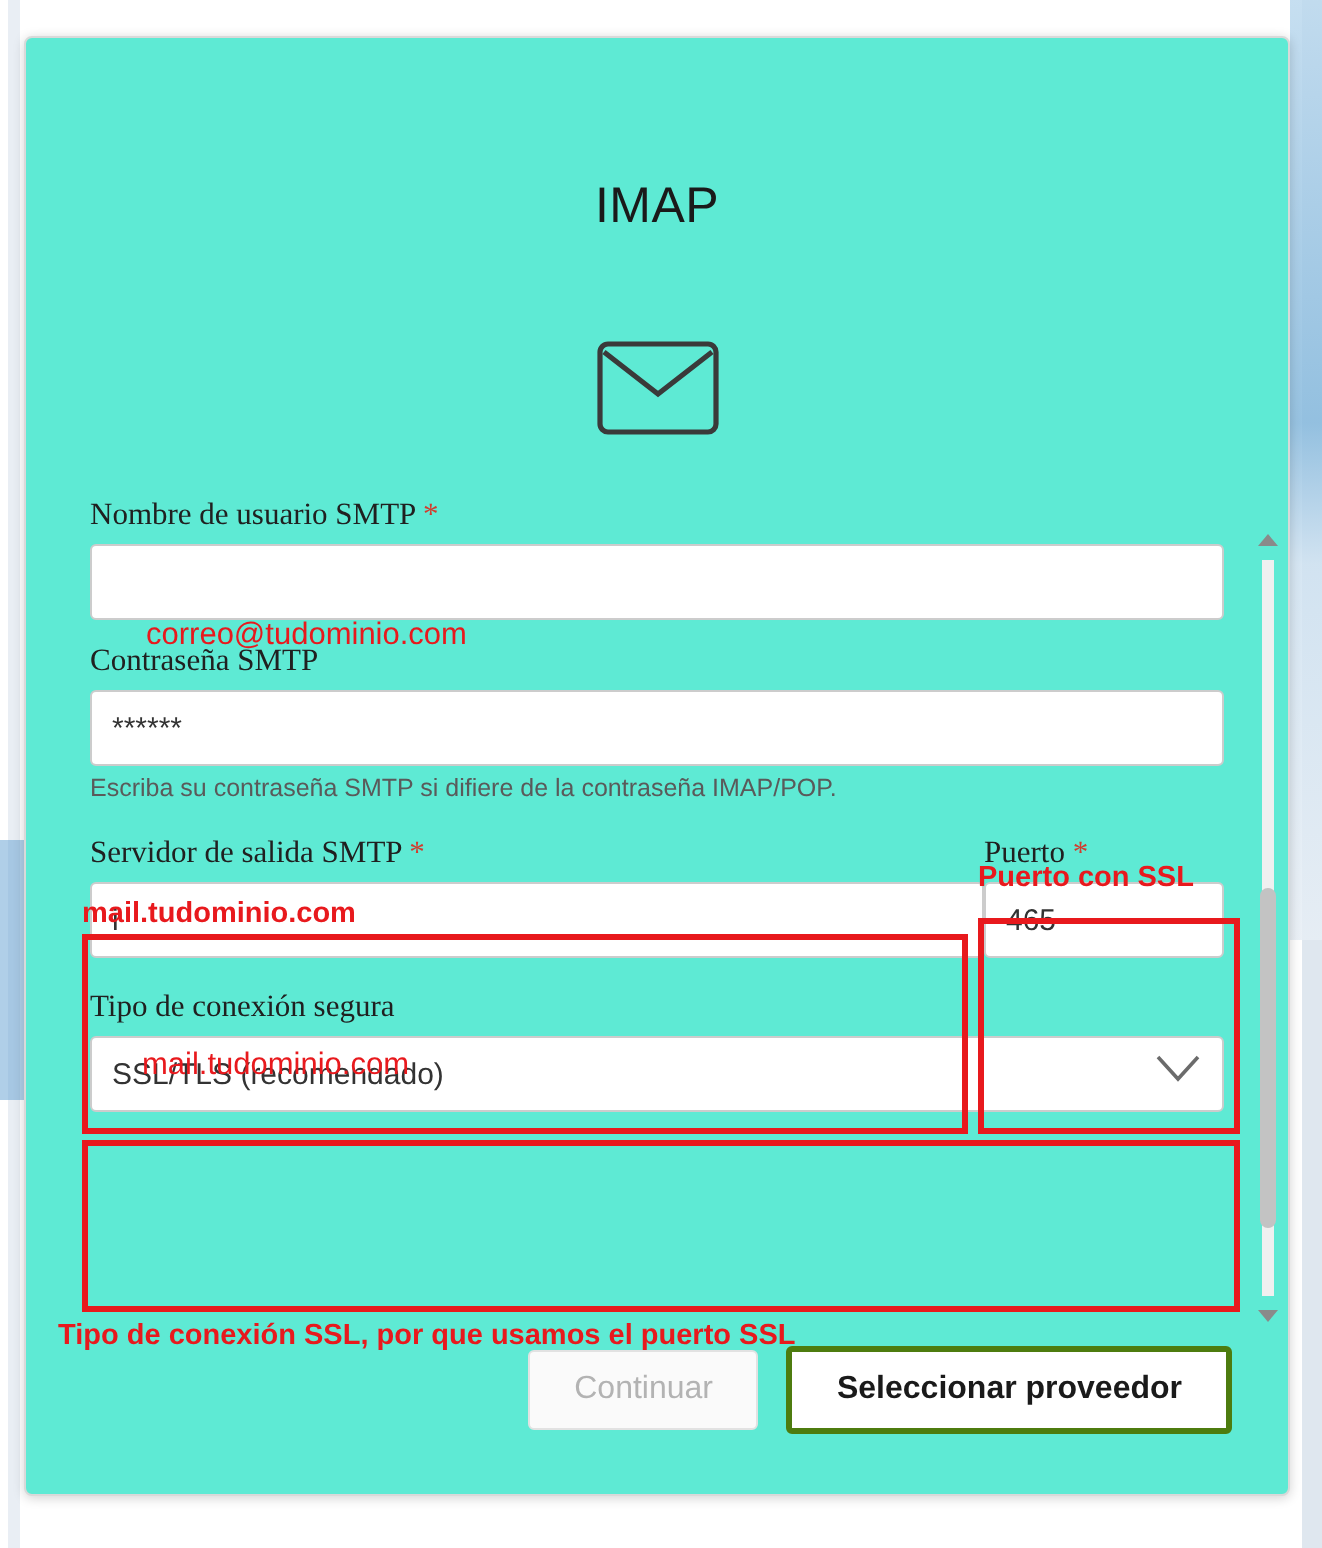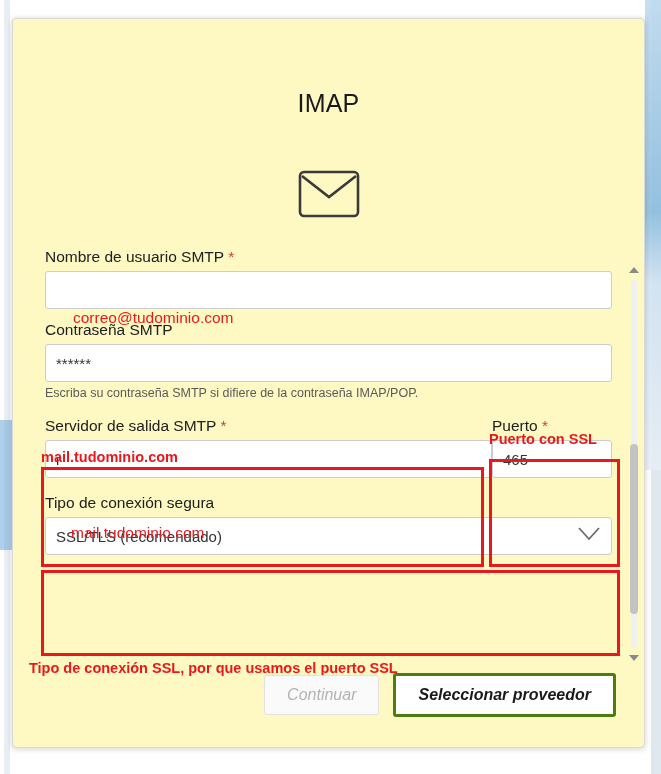--- a/index.html
+++ b/index.html
@@ -41,21 +41,21 @@
     opacity: .85;
   }
 
   
   .dialog {
     position: absolute;
     left: 12px;
     top: 18px;
     width: 633px;
     height: 730px;
-    background: #fef9c3;
+    background: #5eead4;
     border: 1px solid #d9d9d9;
     border-radius: 4px;
     box-shadow: 0 1px 6px rgba(0,0,0,0.18);
     box-sizing: border-box;
   }
 
   .title {
     text-align: center;
     font-size: 25px;
     color: #1a1a1a;
@@ -71,20 +71,21 @@
 
   .form {
     position: relative;
     margin: 26px 32px 0 32px;
   }
 
   .field-label {
     font-size: 15.5px;
     color: #202020;
     margin-bottom: 5px;
+    font-family: Liberation Serif, serif;
   }
   .req {
     color: #d23b2e;
   }
 
   .input {
     width: 100%;
     box-sizing: border-box;
     height: 38px;
     border: 1px solid #cccccc;
@@ -201,21 +202,20 @@
     gap: 14px;
     align-items: center;
   }
   .btn {
     font-family: "Liberation Sans", sans-serif;
     font-size: 16px;
     border-radius: 3px;
     padding: 10px 22px;
     background: #ffffff;
     cursor: pointer;
-    font-style: italic;
   }
   .btn-disabled {
     color: #b3b3b3;
     border: 1px solid #e2e2e2;
     background: #fafafa;
     cursor: default;
   }
   .btn-primary {
     color: #1a1a1a;
     border: 3px solid #4d7c0f;

